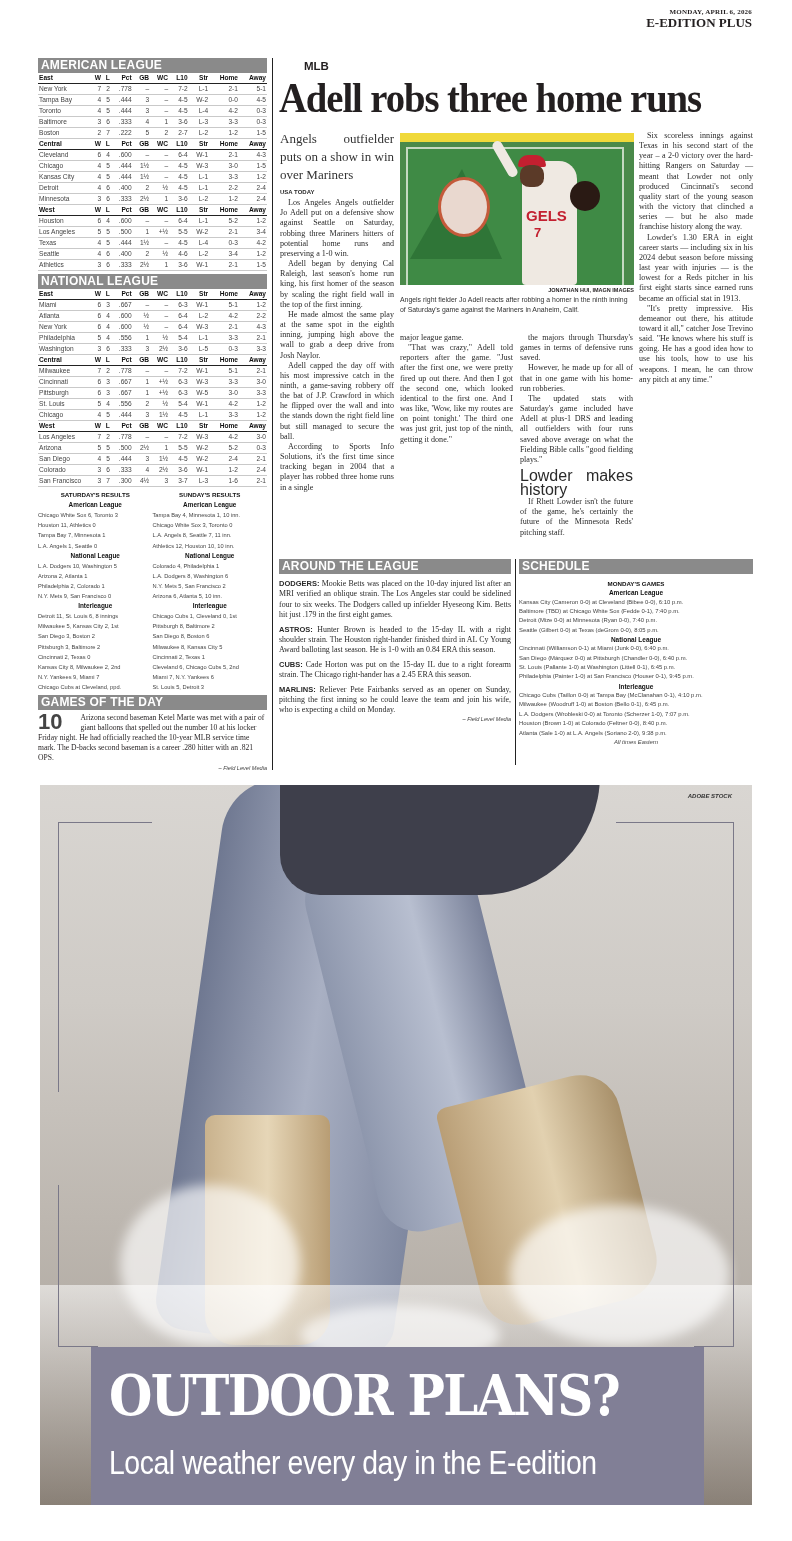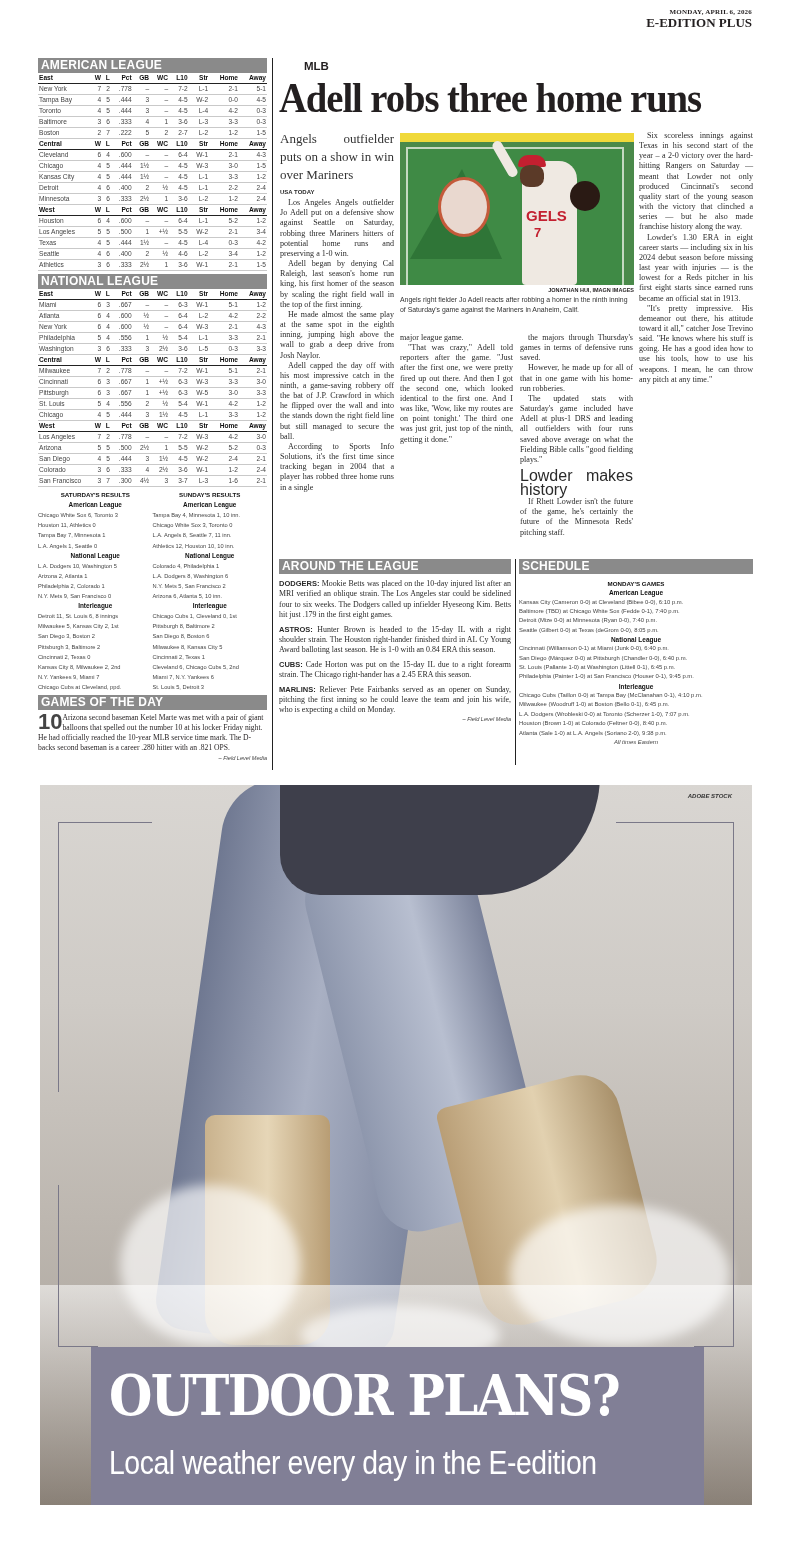--- a/index.html
+++ b/index.html
@@ -21,21 +21,21 @@
   table.stand tr.hd td { font-weight: bold; color: #111; border-bottom: 1px solid #222; }
   table.stand td.team { width: 52px; }
 
   .results { display: flex; font-family: "Liberation Sans", sans-serif; font-size: 5.7px; line-height: 10.1px; color: #444; margin-top: 3px; }
   .results .col { width: 50%; }
   .results .h { text-align: center; font-weight: bold; color: #111; font-size: 6.2px; }
   .results .sub { text-align: center; font-weight: bold; color: #111; font-size: 6.4px; }
 
   .stat { margin-top: 3px; }
   .stat .body { font-size: 7.6px; line-height: 10px; margin-top: 3px; }
-  .stat .big { float: left; font-family: "Liberation Sans", sans-serif; font-weight: bold; font-size: 22px; line-height: 18px; margin-right: 0; color: #444; }
+  .stat .big { float: left; font-family: "Liberation Sans", sans-serif; font-weight: bold; font-size: 22px; line-height: 18px; margin-right: 18px; color: #444; }
   .credit { text-align: right; font-family: "Liberation Sans", sans-serif; font-style: italic; font-size: 5.6px; color: #444; }
 
   
   .kicker { position: absolute; left: 280px; top: 60px; font-family: "Liberation Sans", sans-serif; font-weight: bold; font-size: 11.5px; padding-left: 24px; }
   .headline { position: absolute; left: 279px; top: 72px; width: 480px; font-family: "Liberation Serif", serif; font-weight: bold; font-size: 43px; letter-spacing: -1.2px; line-height: 52px; white-space: nowrap; transform: scaleX(0.9); transform-origin: left top; }
   .col-text { position: absolute; font-size: 8.1px; line-height: 10.15px; text-align: justify; color: #2a2a2a; }
   .col-text p { text-indent: 8px; }
   .deck { font-size: 13px; line-height: 18px; color: #333; margin-bottom: 3px; }
   .byline { font-family: "Liberation Sans", sans-serif; font-weight: bold; font-size: 6px; margin-bottom: 1px; }
   .subhead { font-family: "Liberation Sans", sans-serif; font-weight: normal; font-size: 16px; line-height: 14px; margin-top: 4px; text-indent: 0 !important; }

